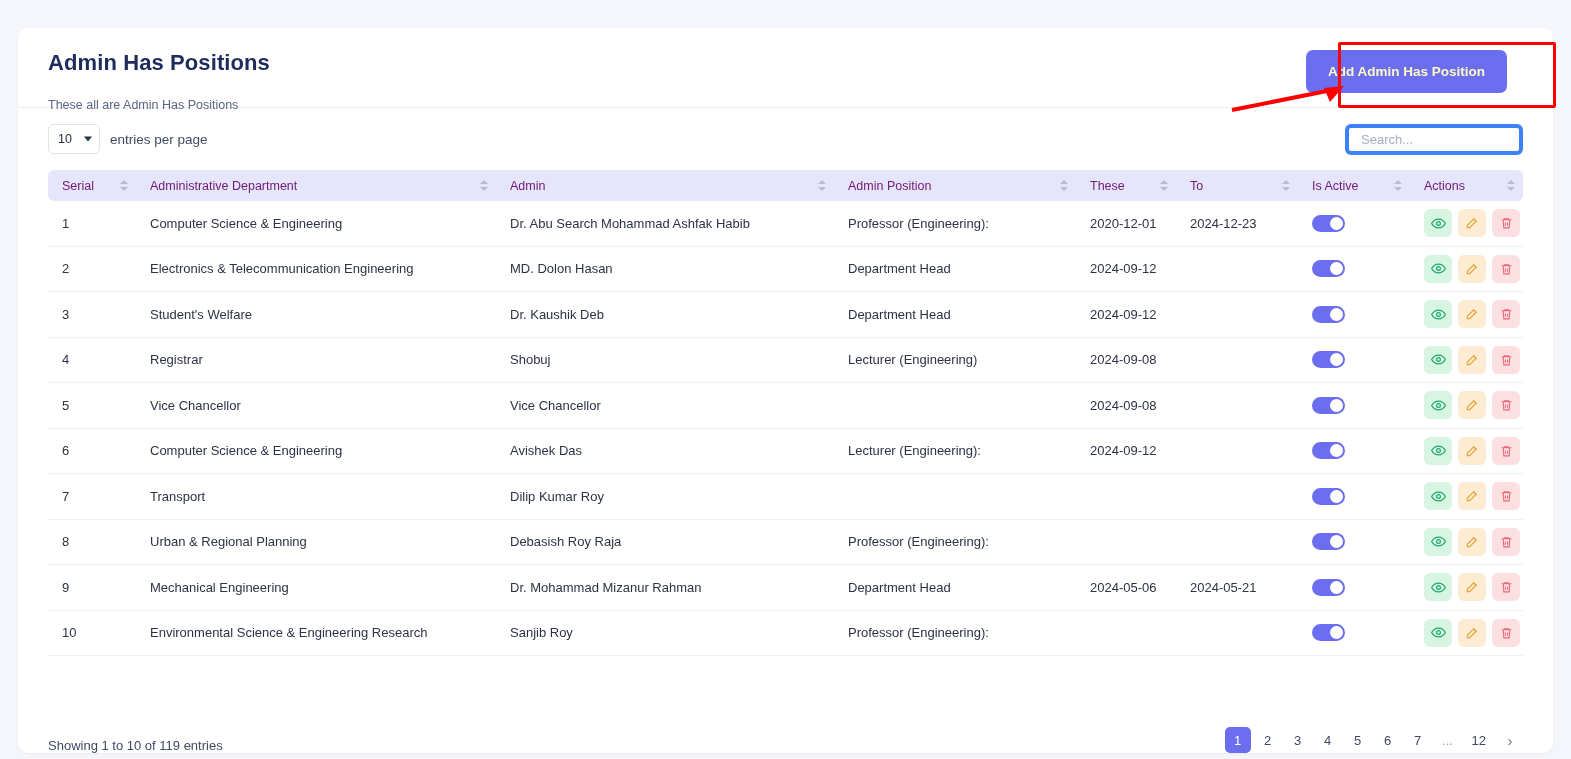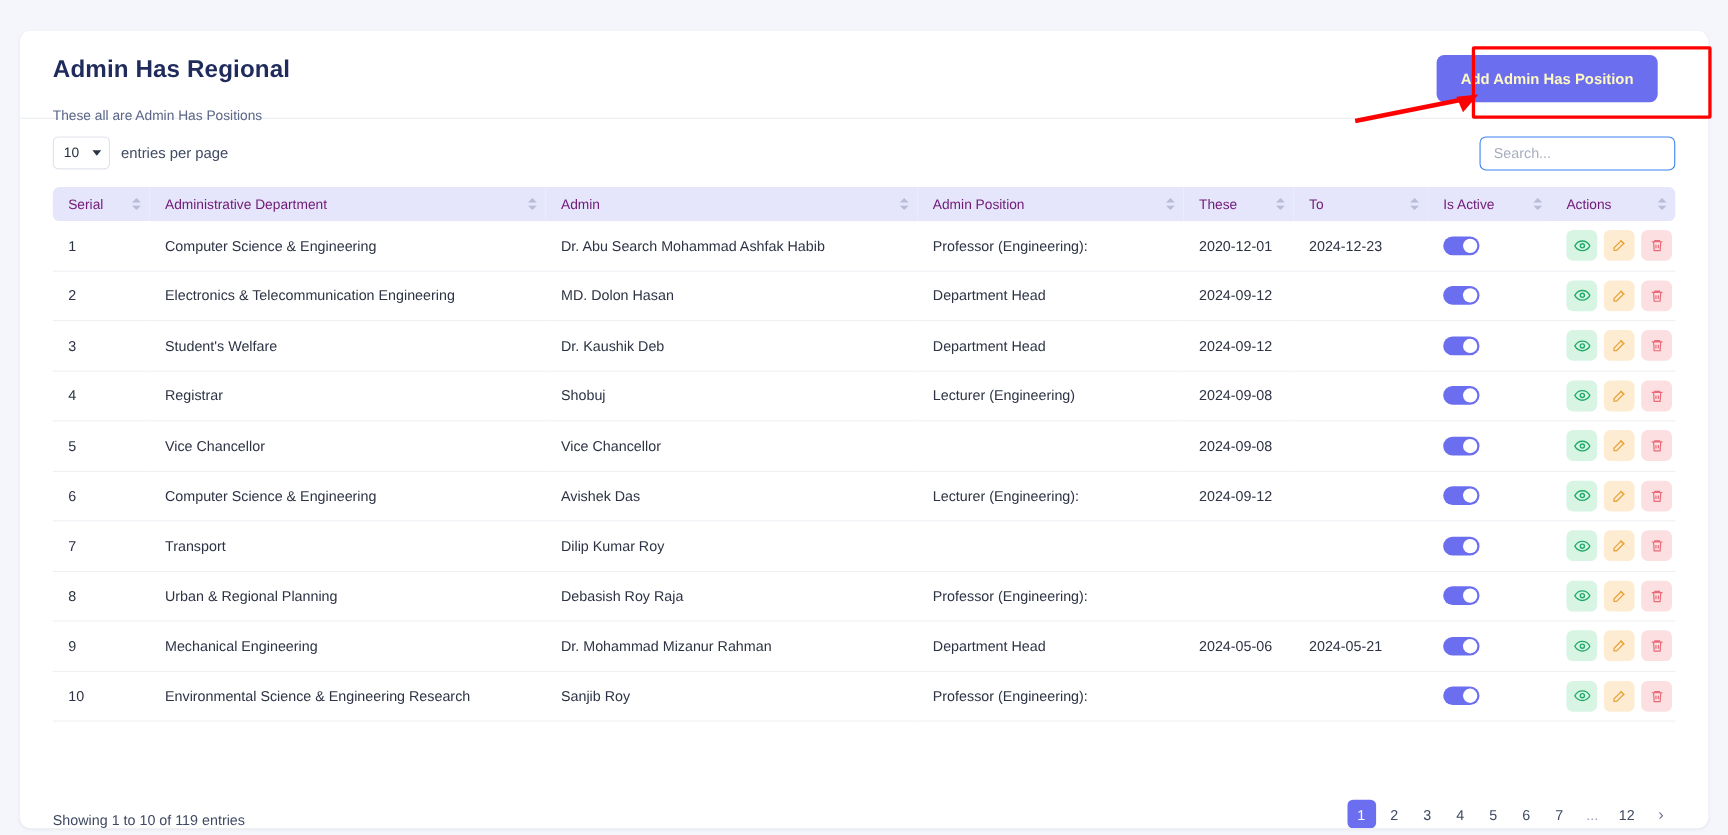--- a/index.html
+++ b/index.html
@@ -66,21 +66,21 @@
   }
   .entries-select .chev {
     position: absolute; right: 7px; top: 50%; transform: translateY(-50%);
     width: 0; height: 0; border-left: 4.5px solid transparent;
     border-right: 4.5px solid transparent; border-top: 5.5px solid #2b3445;
   }
   .entries-label { font-size: 13.5px; color: #3f4a63; }
   .search-input {
     position: absolute; right: 30px; top: 16px;
     width: 178px; height: 31px;
-    border: 1px solid #3b82f6; border-radius: 6px;
+    border: 4px solid #3b82f6; border-radius: 6px;
     background: #fff; padding: 0 12px;
     font-family: "Liberation Sans", sans-serif; font-size: 13px; color: #2b3445;
   }
   .search-input::placeholder { color: #a8aec0; }
 
   
   .table-zone { padding: 0 30px; }
   table { width: 100%; border-collapse: separate; border-spacing: 0; table-layout: fixed; }
   thead th {
     background: #e5e5fb; height: 31px;
@@ -157,21 +157,21 @@
   .pg.dots { color: #9aa1b5; cursor: default; }
   .pg.next { font-size: 15px; color: #6b7489; }
 </style>
 </head>
 <body>
 
 <div class="page">
   <div class="card">
 
     <div class="card-head">
-      <div class="page-title">Admin Has Regional</div>
+      <div class="page-title">Admin Has Positions</div>
       <div class="page-subtitle">These all are Admin Has Positions</div>
       <button class="add-btn">Add Admin Has Position</button>
     </div>
 
     <div class="toolbar">
       <div class="entries-wrap">
         <div class="entries-select">
           <span>10</span>
           <span class="chev"></span>
         </div>

